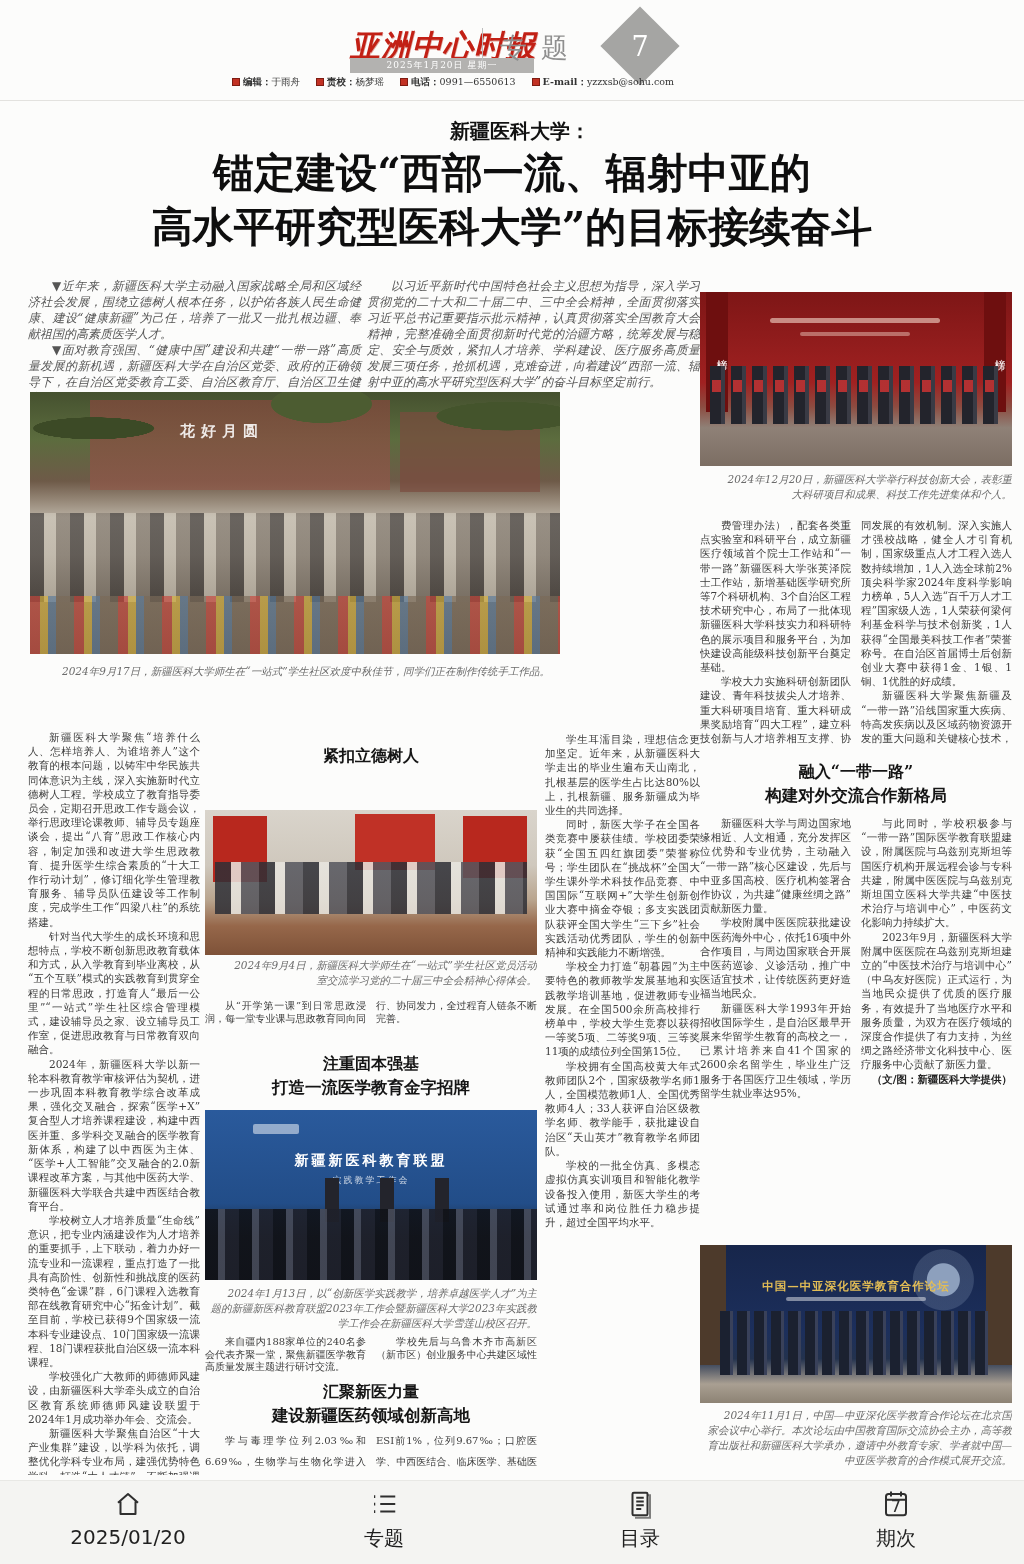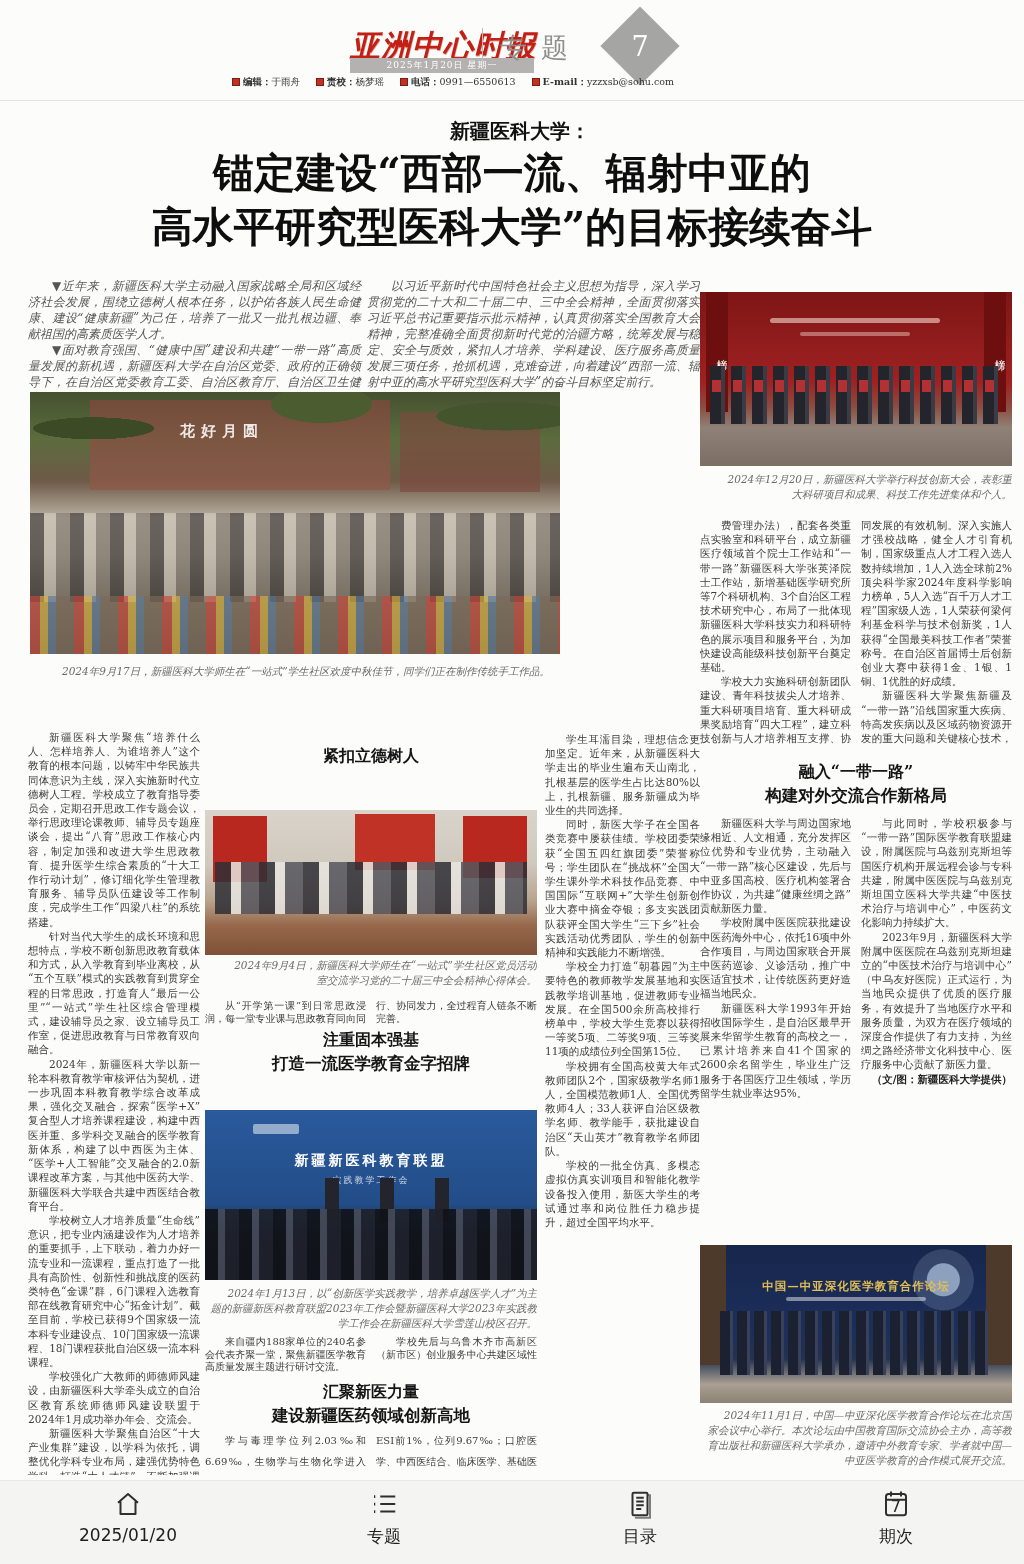--- a/index.html
+++ b/index.html
@@ -45,21 +45,21 @@
   .subhead .l1 { font-size:16px; font-weight:700; line-height:24px; }
   .subhead .l2 { font-size:16.5px; font-weight:700; line-height:24px; }
   .twocol { column-count:2; column-gap:10px; }
 
   .colA { position:absolute; left:28px; top:730px; width:172px; height:745px; }
   .colD { position:absolute; left:545px; top:732px; width:155px; height:743px; }
 
   .mid-sub1 { position:absolute; left:205px; top:744px; width:332px; height:62px; }
   .mid-cap1 { position:absolute; left:205px; top:958px; width:332px; height:38px; }
   .mid-text1 { position:absolute; left:205px; top:1000px; width:332px; height:46px; font-size:10px; line-height:12.5px; }
-  .mid-sub2 { position:absolute; left:205px; top:1028px; width:332px; height:54px; }
+  .mid-sub2 { position:absolute; left:205px; top:1052px; width:332px; height:54px; }
   .mid-cap2 { position:absolute; left:205px; top:1286px; width:332px; height:46px; }
   .mid-text2 { position:absolute; left:205px; top:1336px; width:332px; height:42px; font-size:10px; line-height:12.5px; }
   .mid-sub3 { position:absolute; left:205px; top:1380px; width:332px; height:50px; }
   .mid-text3 { position:absolute; left:205px; top:1430px; width:332px; height:44px; font-size:10px; line-height:21px; }
 
   .colE1 { position:absolute; left:700px; top:518px; width:312px; height:238px; }
   .mid-sub4 { position:absolute; left:700px; top:760px; width:312px; height:52px; }
   .colE2 { position:absolute; left:700px; top:816px; width:312px; height:392px; }
   .credit { font-weight:700; text-indent:0 !important; text-align:right; color:#222; }
 
@@ -116,21 +116,21 @@
         background:repeating-linear-gradient(90deg,#1b2130 0 10px,#39415a 10px 13px,transparent 13px 17px); }
 
   .cap-stage { position:absolute; left:700px; top:472px; width:312px; height:42px; }
   .cap-campus { position:absolute; left:40px; top:664px; width:510px; height:20px; }
 
   
   .bottomnav { position:absolute; left:0; top:1480px; width:1024px; height:84px; background:#f4f4f2; border-top:1px solid #e8e8e5;
         display:flex; font-family:"DejaVu Sans","Liberation Sans",sans-serif; }
   .nav-item { flex:1; display:flex; flex-direction:column; align-items:center; justify-content:flex-start; padding-top:8px; cursor:pointer; }
   .nav-item svg { width:30px; height:30px; stroke:#2f2f2f; fill:none; stroke-width:1.6; }
-  .nav-label { margin-top:6px; font-size:17px; color:#1f1f1f; }
+  .nav-label { margin-top:6px; font-size:20px; color:#1f1f1f; }
   .cal-num { font-family:"DejaVu Sans",sans-serif; font-size:13px; fill:#2f2f2f; stroke:none; }
 </style>
 </head>
 <body>
 
 <div class="page">
 
   <div class="masthead">
     <div class="title">亚洲中心时报</div>
   </div>

